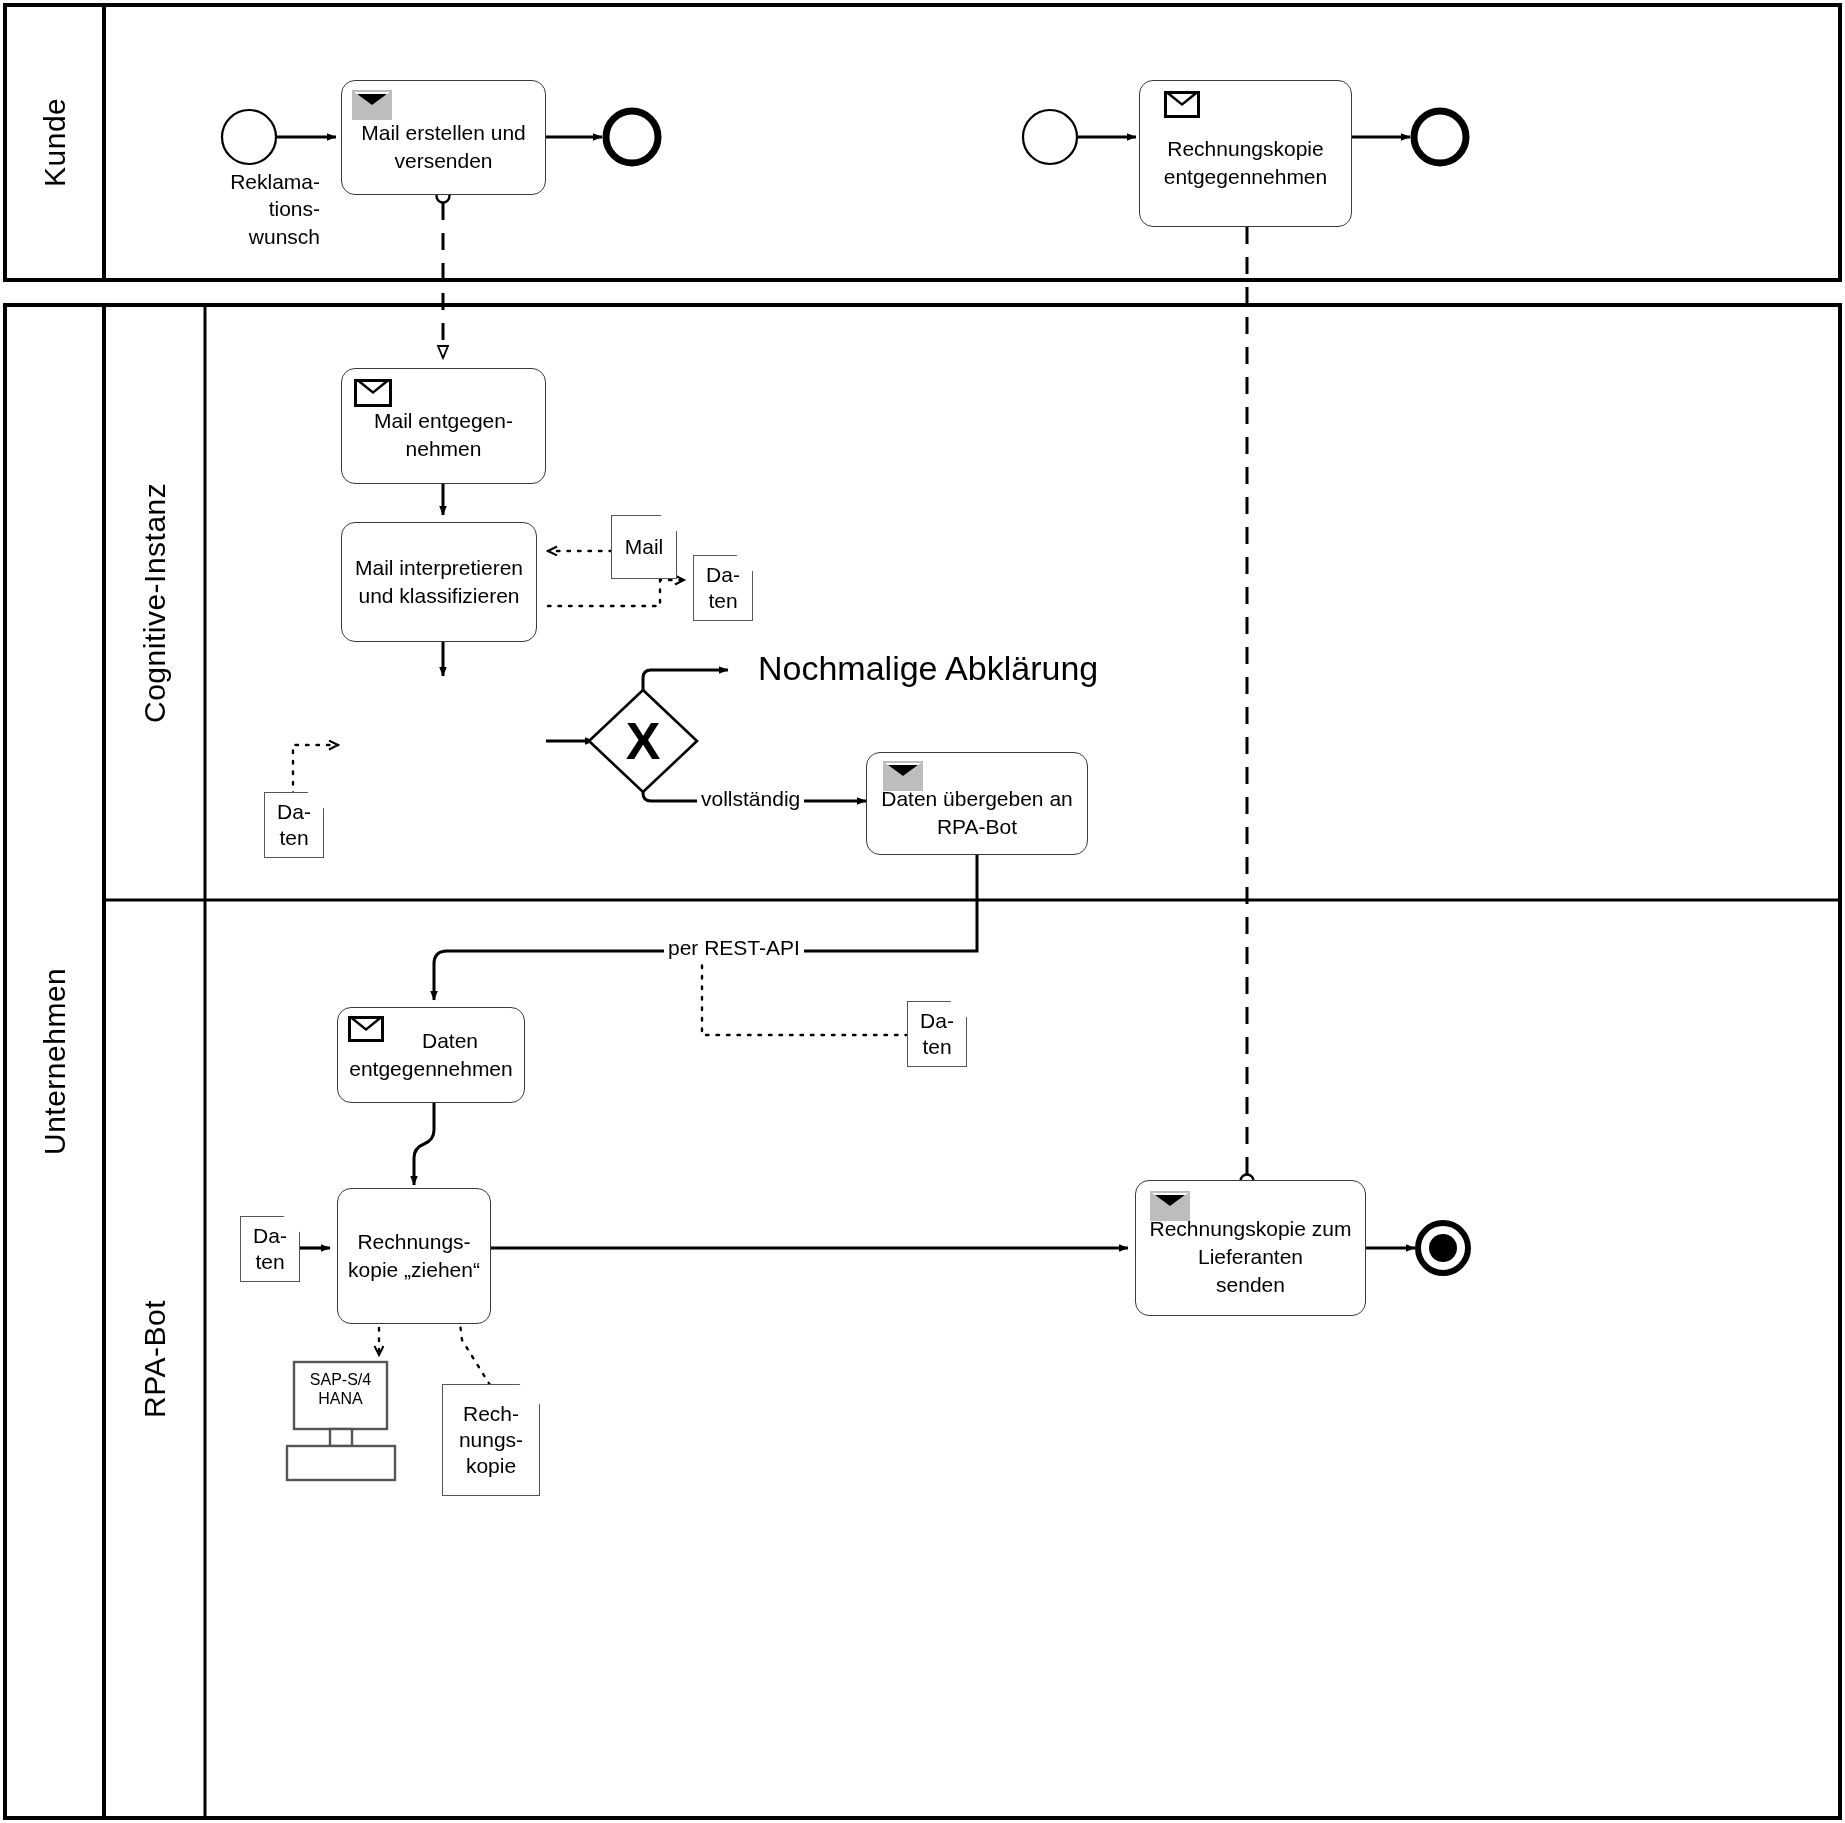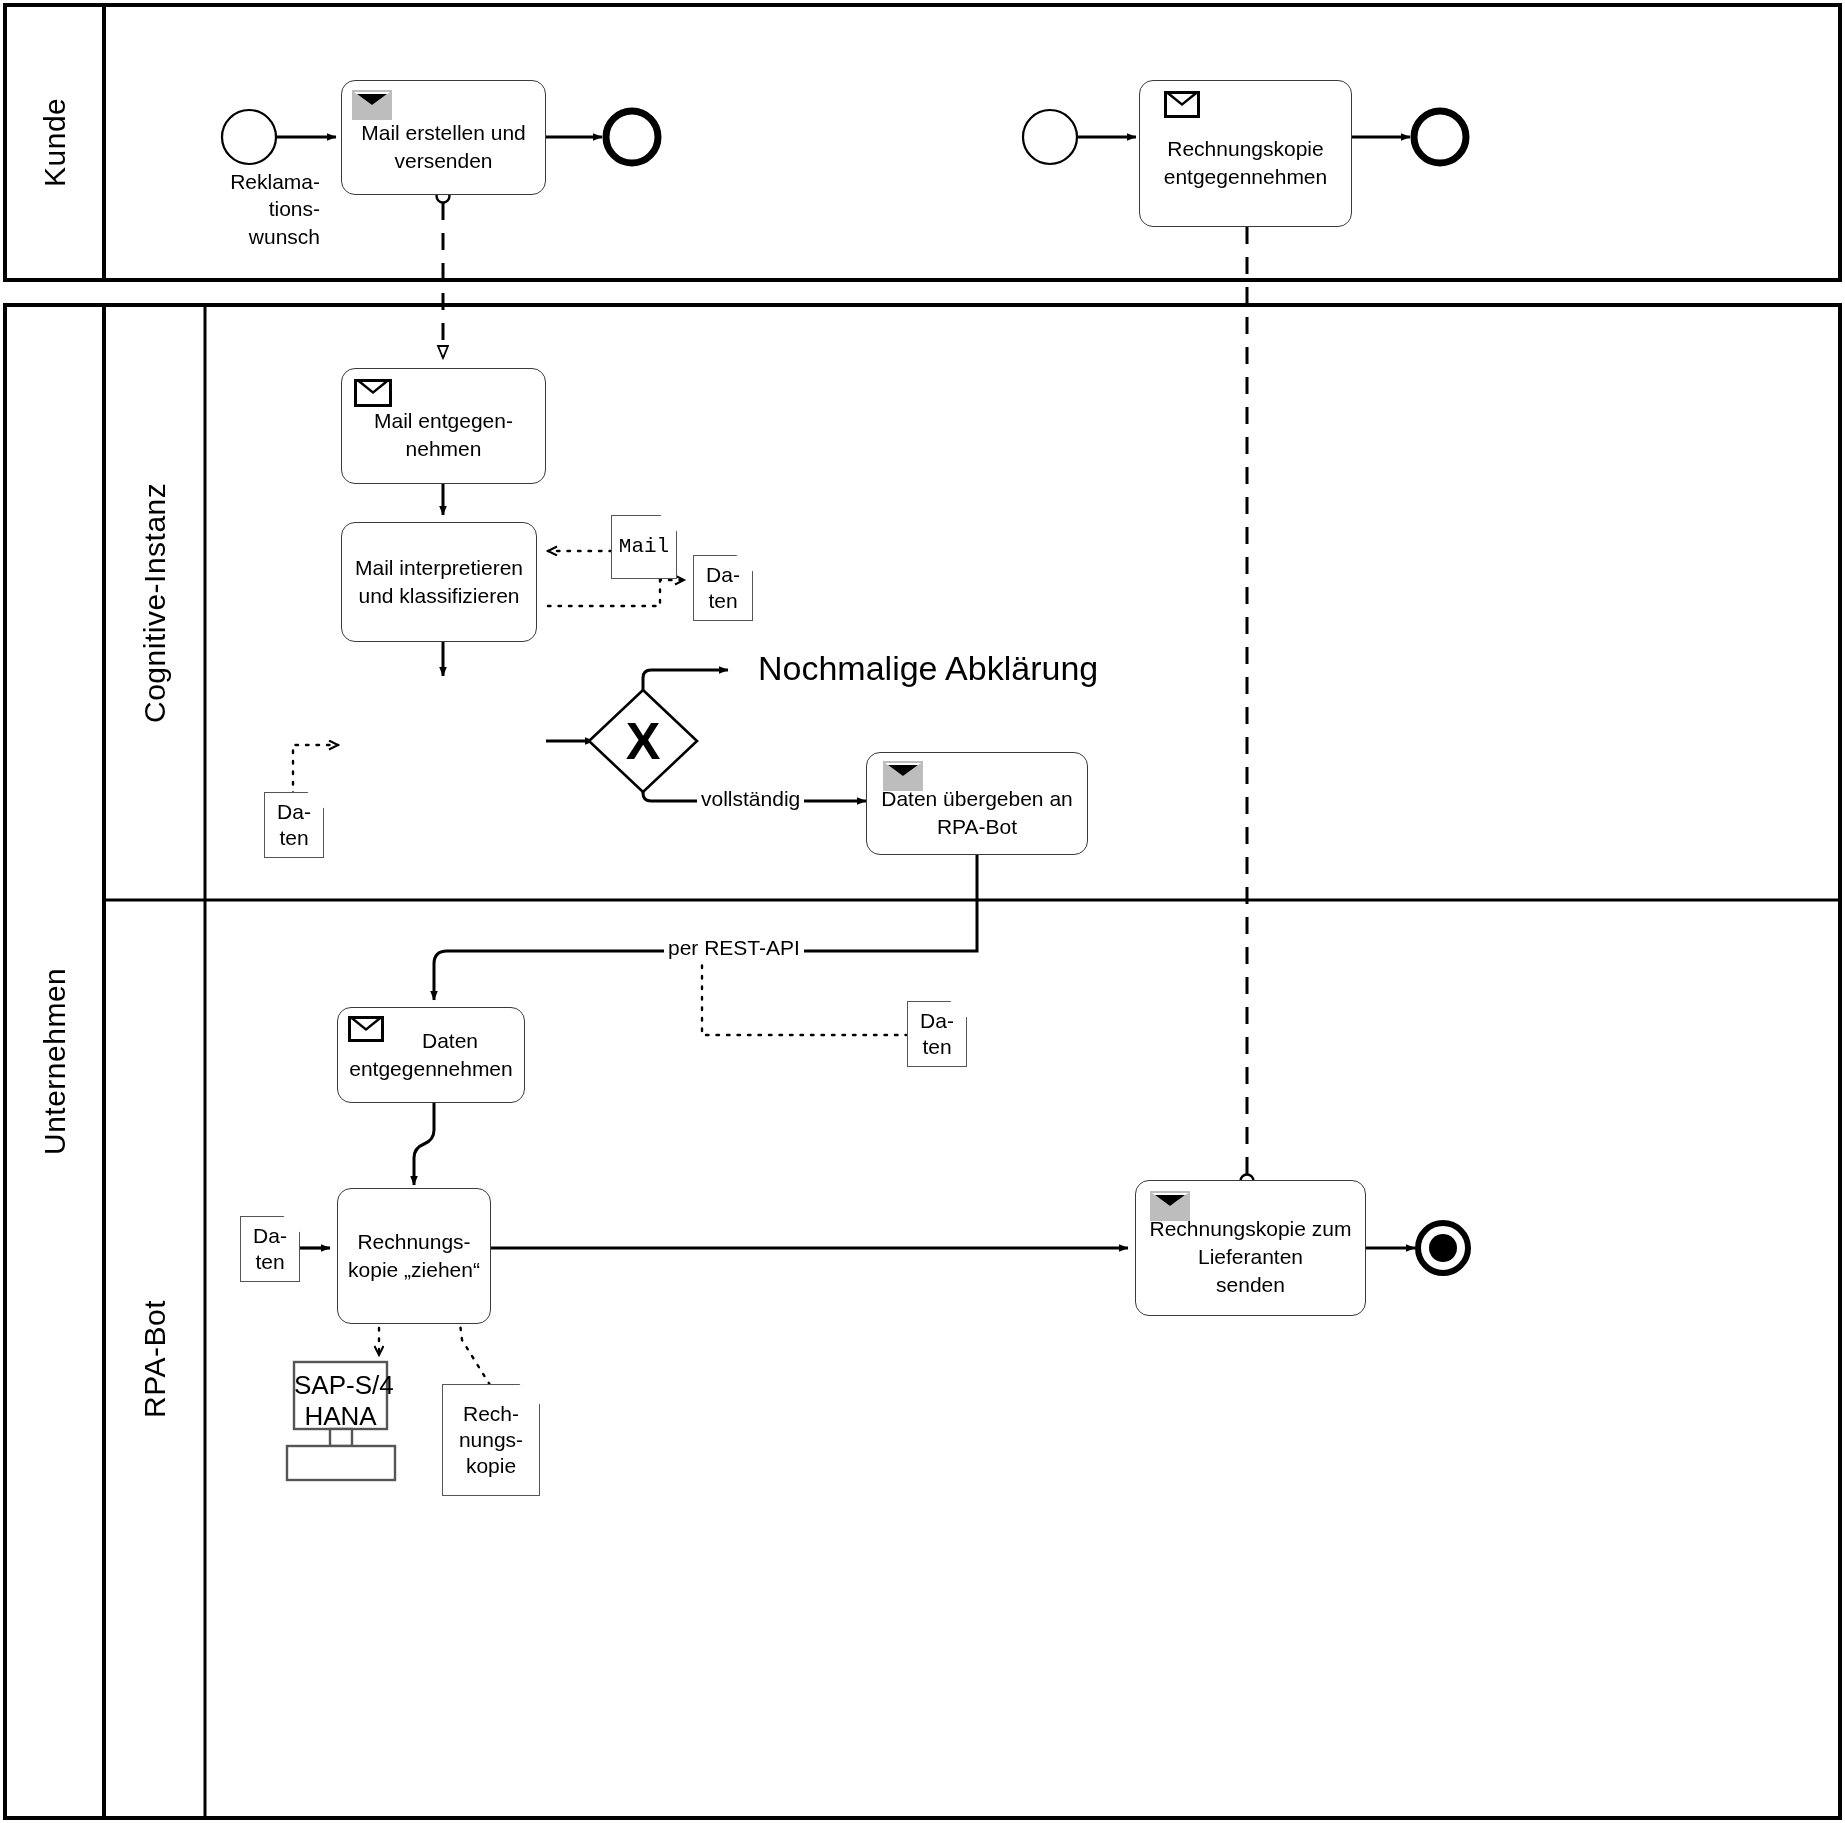--- a/index.html
+++ b/index.html
@@ -88,21 +88,21 @@
     white-space:nowrap;
   }
   .big-label{
     position:absolute;
     font-size:34px;
     color:#000;
     white-space:nowrap;
   }
   .sap-label{
     position:absolute;
-    font-size:26px;
+    font-size:16px;
     line-height:1.2;
     text-align:center;
     color:#000;
     white-space:nowrap;
   }
   .ev-label{
     position:absolute;
     font-size:21px;
     line-height:1.3;
     text-align:right;
@@ -292,21 +292,21 @@
   </div>
 
   <div style="position:absolute;left:604px;top:705px;width:78px;height:72px;display:flex;align-items:center;justify-content:center;font-size:52px;font-weight:bold;font-family:'Liberation Sans',sans-serif;">X</div>
 
   <div class="big-label" style="left:758px;top:649px;">Nochmalige Abklärung</div>
 
   <div class="edge-label" style="left:697px;top:787px;">vollständig</div>
 
   <div class="edge-label" style="left:664px;top:936px;">per REST-API</div>
 
-  <div class="doc" style="left:612px;top:516px;width:64px;height:62px;font-family:Liberation Mono, monospace;">
+  <div class="doc" style="left:612px;top:516px;width:64px;height:62px;">
     <span class="dlabel">Mail</span>
   </div>
 
   <div class="doc" style="left:694px;top:556px;width:58px;height:64px;">
     <span class="dlabel">
       <span style="display:block">Da-</span>
       <span style="display:block">ten</span>
     </span>
   </div>
 

